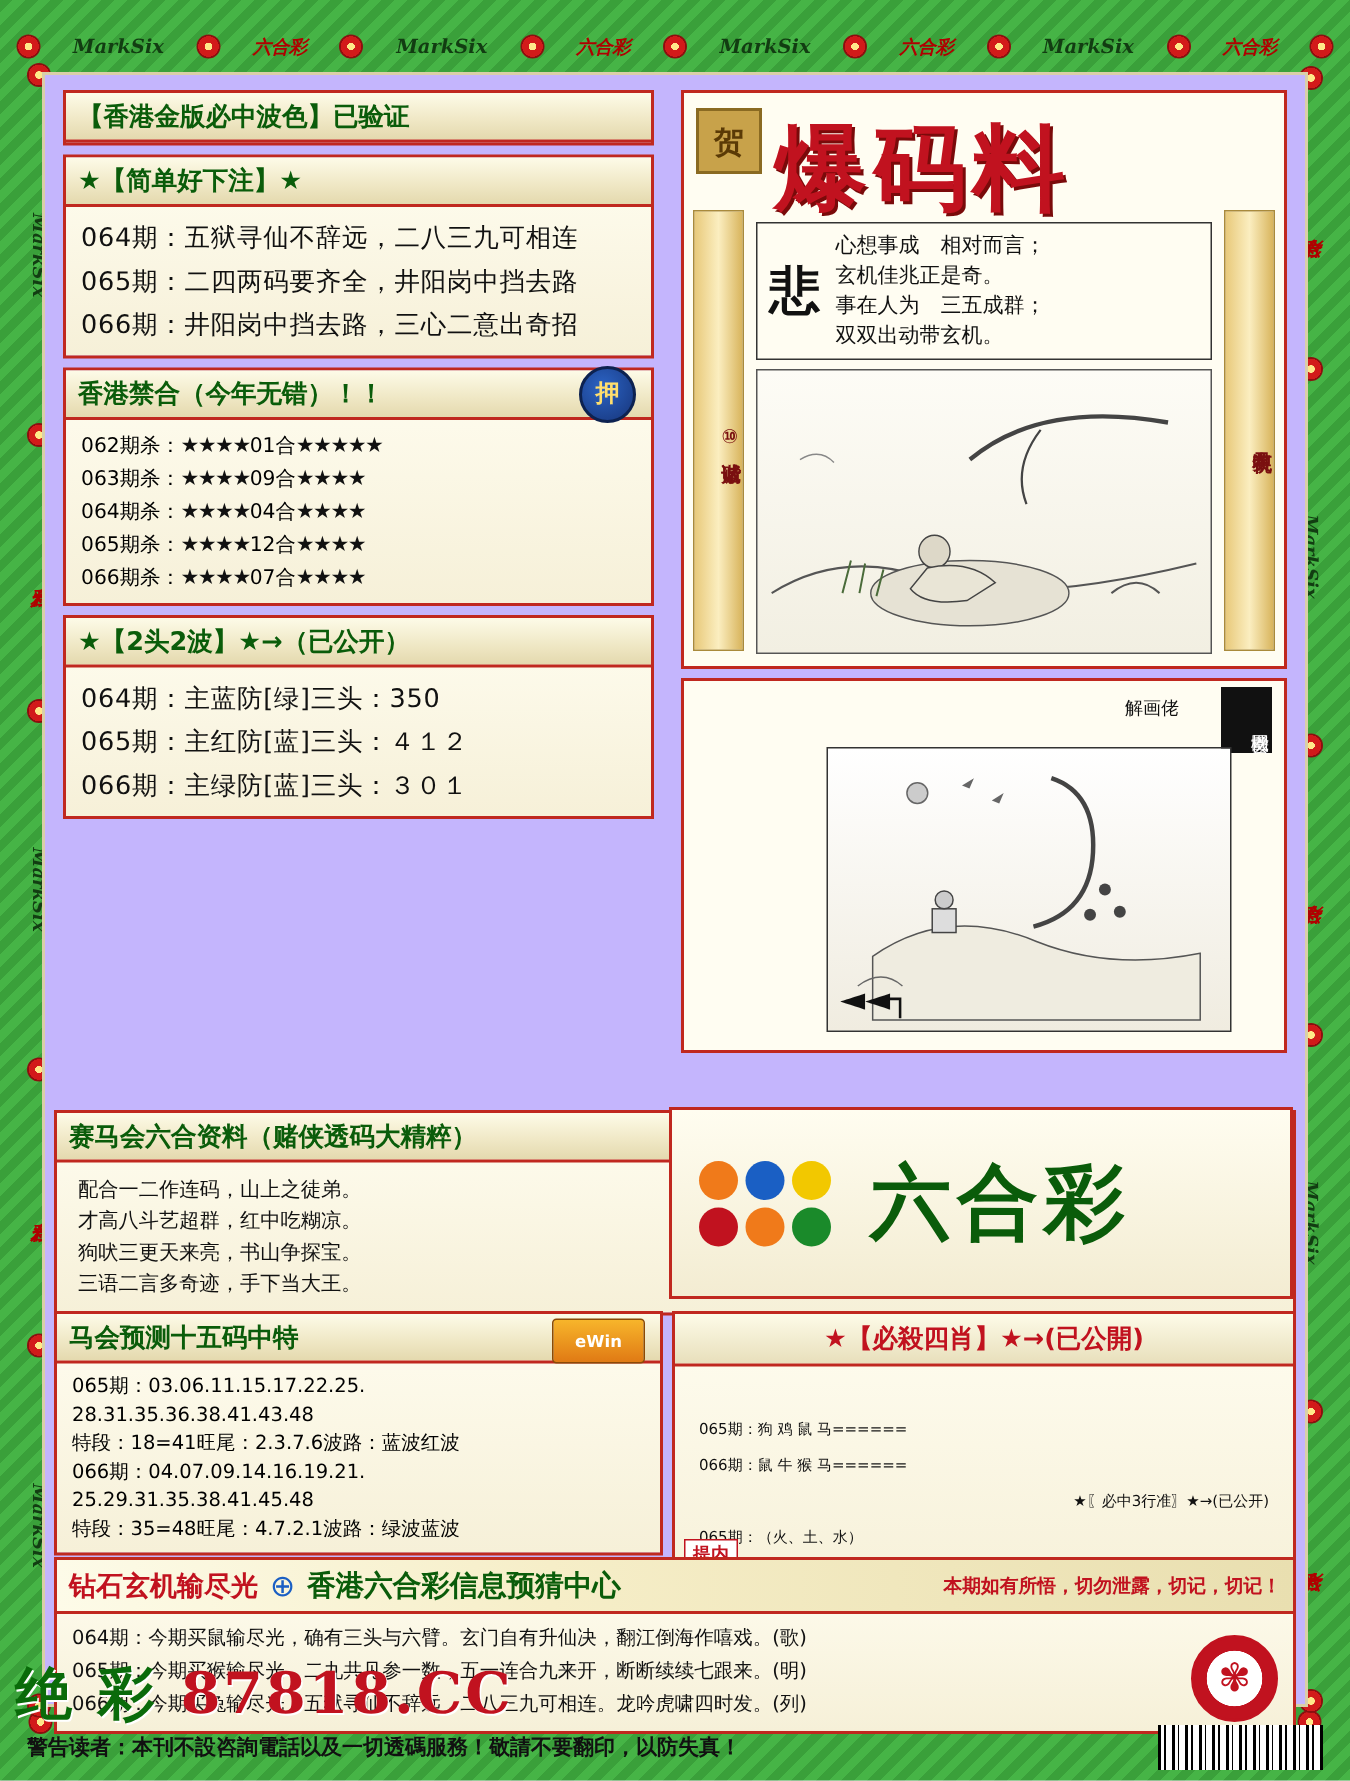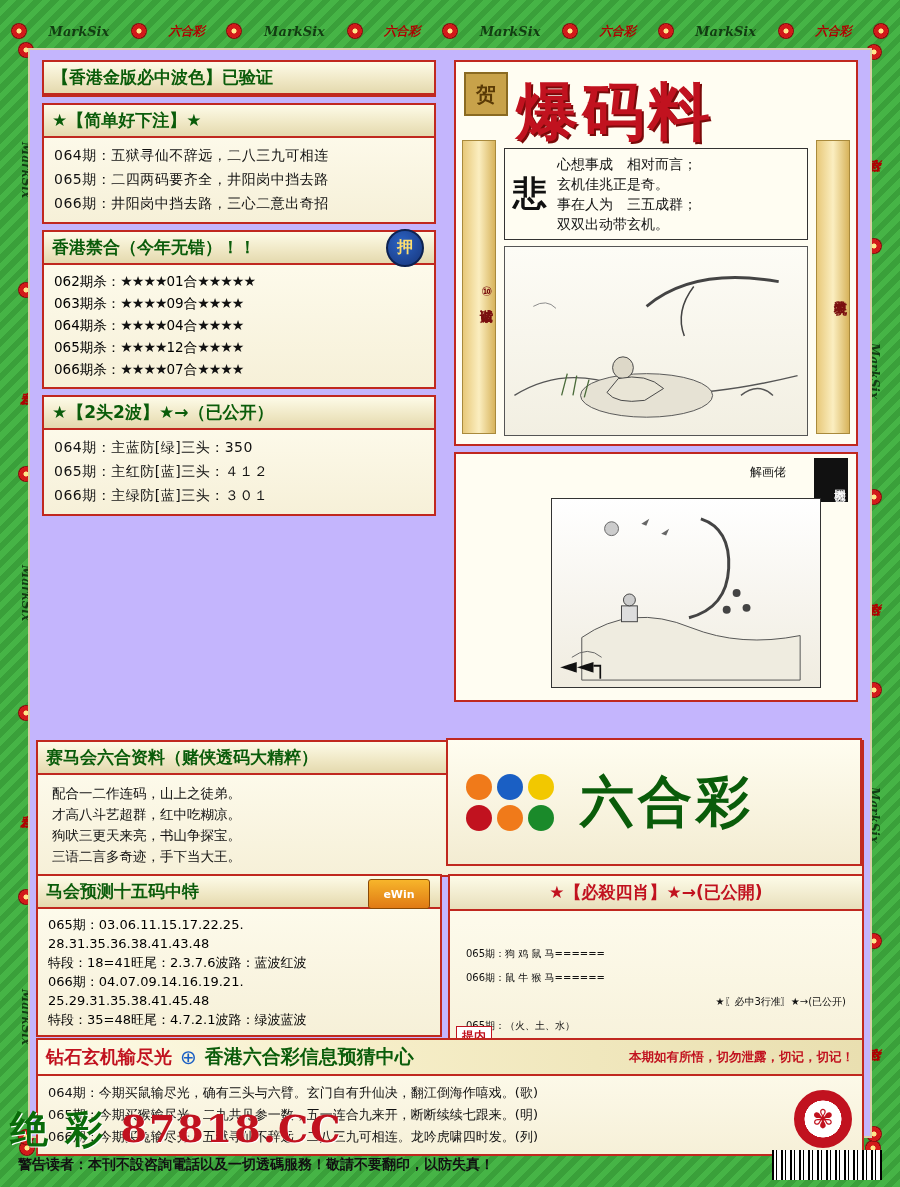--- a/index.html
+++ b/index.html
@@ -62,21 +62,21 @@
     padding:4px 8px;
     font-weight:bold;
     font-size:17px;
     color:#0a5c0a;
     display:flex; align-items:center; gap:6px;
     position:relative;
     min-height:30px;
   }
   .rows{ padding:6px 10px; }
   .row{
-    font-size:14px; color:#111; padding:3px 0; letter-spacing:.5px;
+    font-size:17px; color:#111; padding:3px 0; letter-spacing:.5px;
     white-space:nowrap;
   }
 
   
   .leftcol{ position:absolute; left:6px; top:4px; width:406px; }
   .rightcol{ position:absolute; left:418px; top:4px; width:416px; }
 
   .verify-rows .row{ font-size:13px; }
   .c-blue{color:#1d4ed8;} .c-red{color:#c1121f;} .c-green{color:#1a7a1a;}
 

